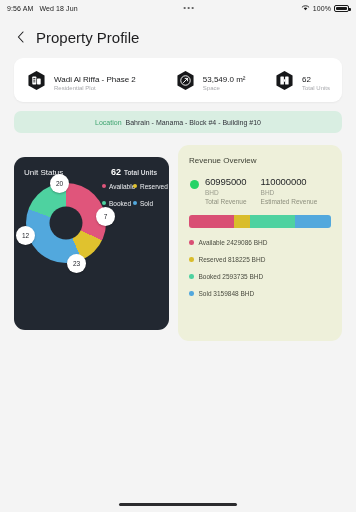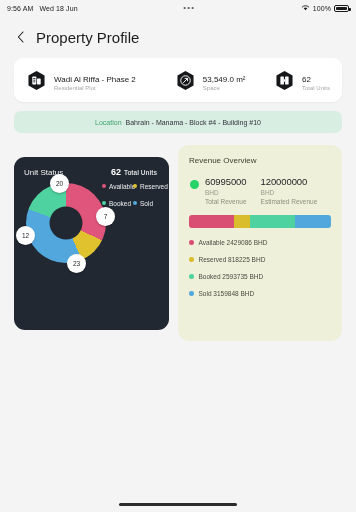--- a/index.html
+++ b/index.html
@@ -260,21 +260,21 @@
       <div class="rev-title">Revenue Overview</div>
 
       <div class="rev-nums">
         <span class="rev-bullet"></span>
         <span class="rev-block">
           <span class="rev-amt">60995000</span>
           <span class="rev-cur">BHD</span>
           <span class="rev-cap">Total Revenue</span>
         </span>
         <span class="rev-block right">
-          <span class="rev-amt">120000000</span>
+          <span class="rev-amt">110000000</span>
           <span class="rev-cur">BHD</span>
           <span class="rev-cap">Estimated Revenue</span>
         </span>
       </div>
 
       <div class="rev-bar">
         <span style="background:#d94f74; width:32%"></span>
         <span style="background:#d9bd2c; width:11%"></span>
         <span style="background:#4ed2a0; width:32%"></span>
         <span style="background:#52a8dd; width:25%"></span>

